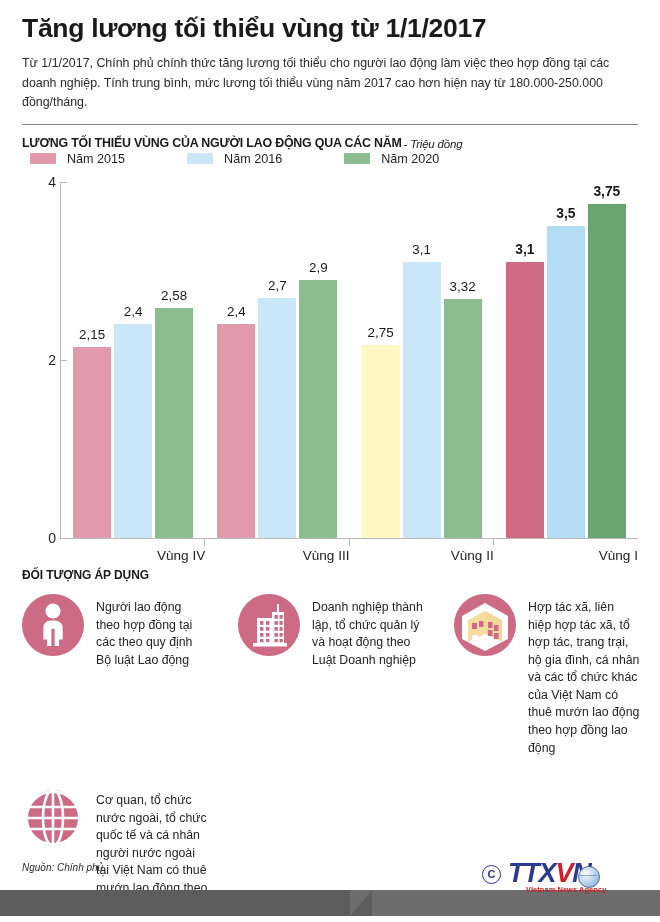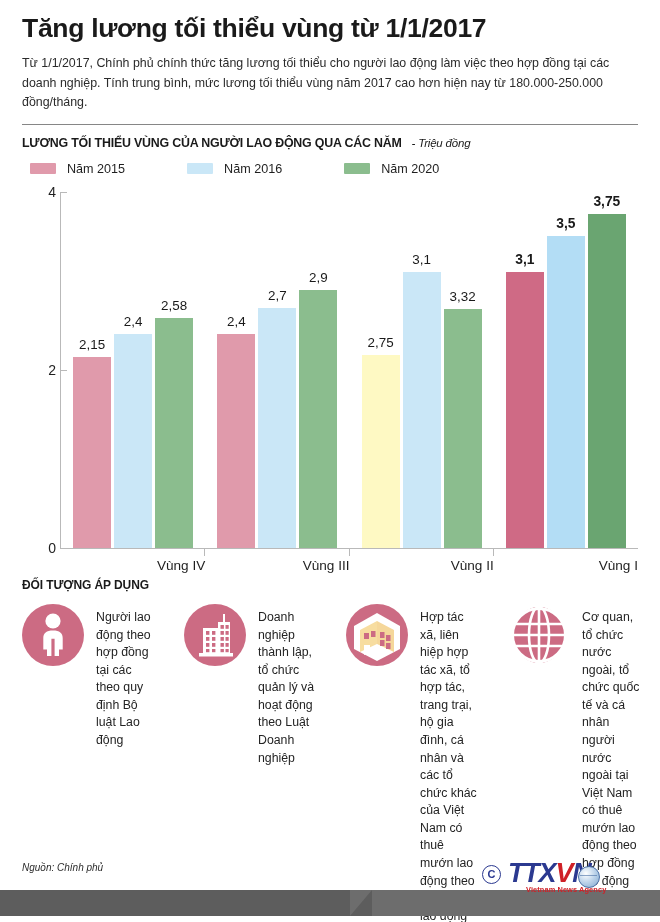--- a/index.html
+++ b/index.html
@@ -21,27 +21,27 @@
     max-width:618px;
   }
   .divider{
     height:1px;background:#868686;margin:11px 22px 0 22px;
   }
 
   
   .chart-head{padding:11px 22px 0 22px;}
   .chart-title{
     font-size:12.4px;font-weight:bold;letter-spacing:-0.2px;color:#1a1a1a;
-    display:flex;align-items:center;gap:8px;
+    display:flex;align-items:flex-end;gap:0px;
   }
   .chart-title .unit{
     font-weight:normal;font-style:italic;font-size:11.5px;margin-left:2px;
   }
   .legend{
-    display:flex;align-items:center;margin-top:12px;padding-left:8px;
+    display:flex;align-items:center;margin-top:2px;padding-left:8px;
   }
   .legend-item{display:flex;align-items:center;margin-right:62px;}
   .swatch{width:26px;height:11px;margin-right:11px;border-radius:1px;}
   .legend-label{font-size:12.6px;color:#1f1f1f;}
 
   
   .chart-wrap{position:relative;margin:10px 22px 0 22px;height:378px;}
   .axis-v{
     position:absolute;left:38px;top:6px;width:1px;height:356px;background:#b9b9b9;
   }
@@ -77,21 +77,21 @@
   .xlabels{
     position:absolute;left:39px;right:0;top:372px;display:flex;
   }
   .xlabel{flex:1;text-align:right;font-size:13.6px;color:#1f1f1f;}
 
   
   .section-title{
     margin:14px 22px 0 22px;font-size:12px;font-weight:bold;letter-spacing:-0.1px;color:#1a1a1a;
   }
   .grid{
-    margin:6px 18px 0 18px;display:grid;grid-template-columns:1fr 1fr 1fr 1fr;
+    margin:6px 18px 0 18px;display:grid;grid-template-columns:1fr 1fr 1fr;
     column-gap:6px;row-gap:4px;gap:24px;
   }
   .cell{display:flex;align-items:flex-start;padding:6px 2px 0 4px;}
   .icon-box{
     width:62px;height:62px;flex:0 0 62px;margin-right:12px;position:relative;
   }
   .cell-text{
     font-size:12.3px;line-height:1.43;color:#242424;padding-top:5px;
   }
 

